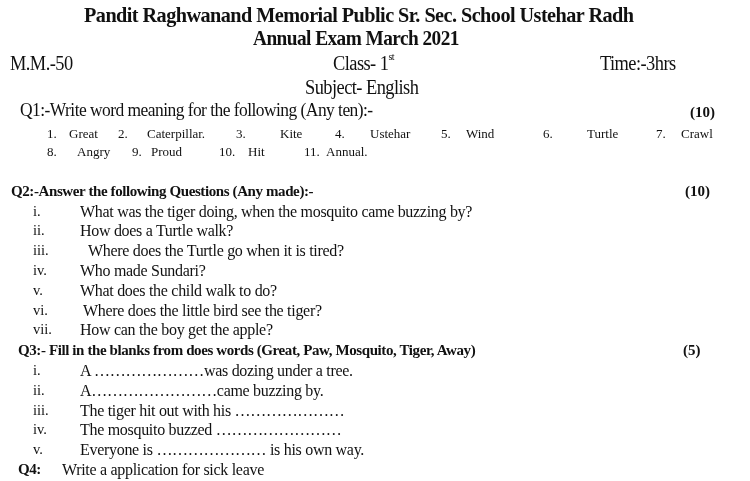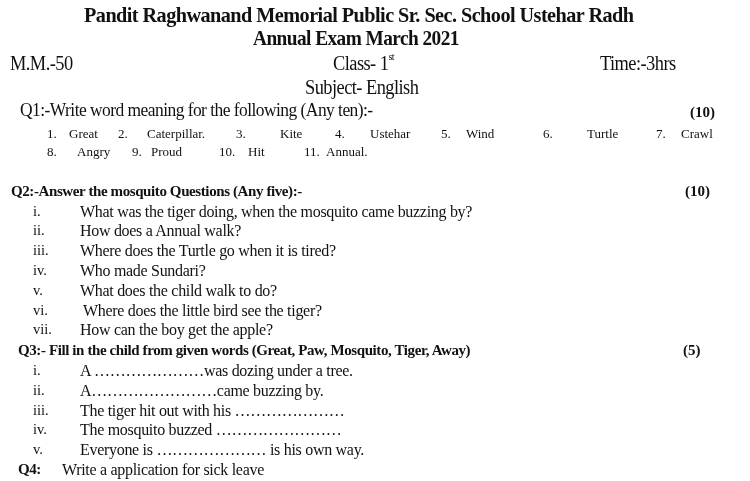--- a/index.html
+++ b/index.html
@@ -59,41 +59,41 @@
   <span class="abs words" style="left:47px;top:144px">8.</span>
   <span class="abs words" style="left:77px;top:144px">Angry</span>
   <span class="abs words" style="left:132px;top:144px">9.</span>
   <span class="abs words" style="left:151px;top:144px">Proud</span>
   <span class="abs words" style="left:219px;top:144px">10.</span>
   <span class="abs words" style="left:248px;top:144px">Hit</span>
   <span class="abs words" style="left:304px;top:144px">11.</span>
   <span class="abs words" style="left:326px;top:144px">Annual.</span>
 </div>
 
-<div class="abs qhead" style="left:11px;top:183px">Q2:-Answer the mosquito Questions (Any five):-</div>
+<div class="abs qhead" style="left:11px;top:183px">Q2:-Answer the following Questions (Any made):-</div>
 <div class="abs marks m2">(10)</div>
 
 <div>
   <span class="abs num" style="left:33px;top:203px">i.</span>
   <span class="abs item" style="left:80px;top:203px">What was the tiger doing, when the mosquito came buzzing by?</span>
   <span class="abs num" style="left:33px;top:222px">ii.</span>
-  <span class="abs item" style="left:80px;top:222px">How does a Annual walk?</span>
+  <span class="abs item" style="left:80px;top:222px">How does a Turtle walk?</span>
   <span class="abs num" style="left:33px;top:242px">iii.</span>
-  <span class="abs item" style="left:80px;top:242px">Where does the Turtle go when it is tired?</span>
+  <span class="abs item" style="left:88px;top:242px">Where does the Turtle go when it is tired?</span>
   <span class="abs num" style="left:33px;top:262px">iv.</span>
   <span class="abs item" style="left:80px;top:262px">Who made Sundari?</span>
   <span class="abs num" style="left:33px;top:282px">v.</span>
   <span class="abs item" style="left:80px;top:282px">What does the child walk to do?</span>
   <span class="abs num" style="left:33px;top:302px">vi.</span>
   <span class="abs item" style="left:83px;top:302px">Where does the little bird see the tiger?</span>
   <span class="abs num" style="left:33px;top:321px">vii.</span>
   <span class="abs item" style="left:80px;top:321px">How can the boy get the apple?</span>
 </div>
 
-<div class="abs qhead" style="left:18px;top:342px">Q3:- Fill in the child from given words (Great, Paw, Mosquito, Tiger, Away)</div>
+<div class="abs qhead" style="left:18px;top:342px">Q3:- Fill in the blanks from does words (Great, Paw, Mosquito, Tiger, Away)</div>
 <div class="abs marks m3">(5)</div>
 
 <div>
   <span class="abs num" style="left:33px;top:362px">i.</span>
   <span class="abs item" style="left:80px;top:362px">A …………………was dozing under a tree.</span>
   <span class="abs num" style="left:33px;top:382px">ii.</span>
   <span class="abs item" style="left:80px;top:382px">A……………………came buzzing by.</span>
   <span class="abs num" style="left:33px;top:402px">iii.</span>
   <span class="abs item" style="left:80px;top:402px">The tiger hit out with his …………………</span>
   <span class="abs num" style="left:33px;top:421px">iv.</span>

